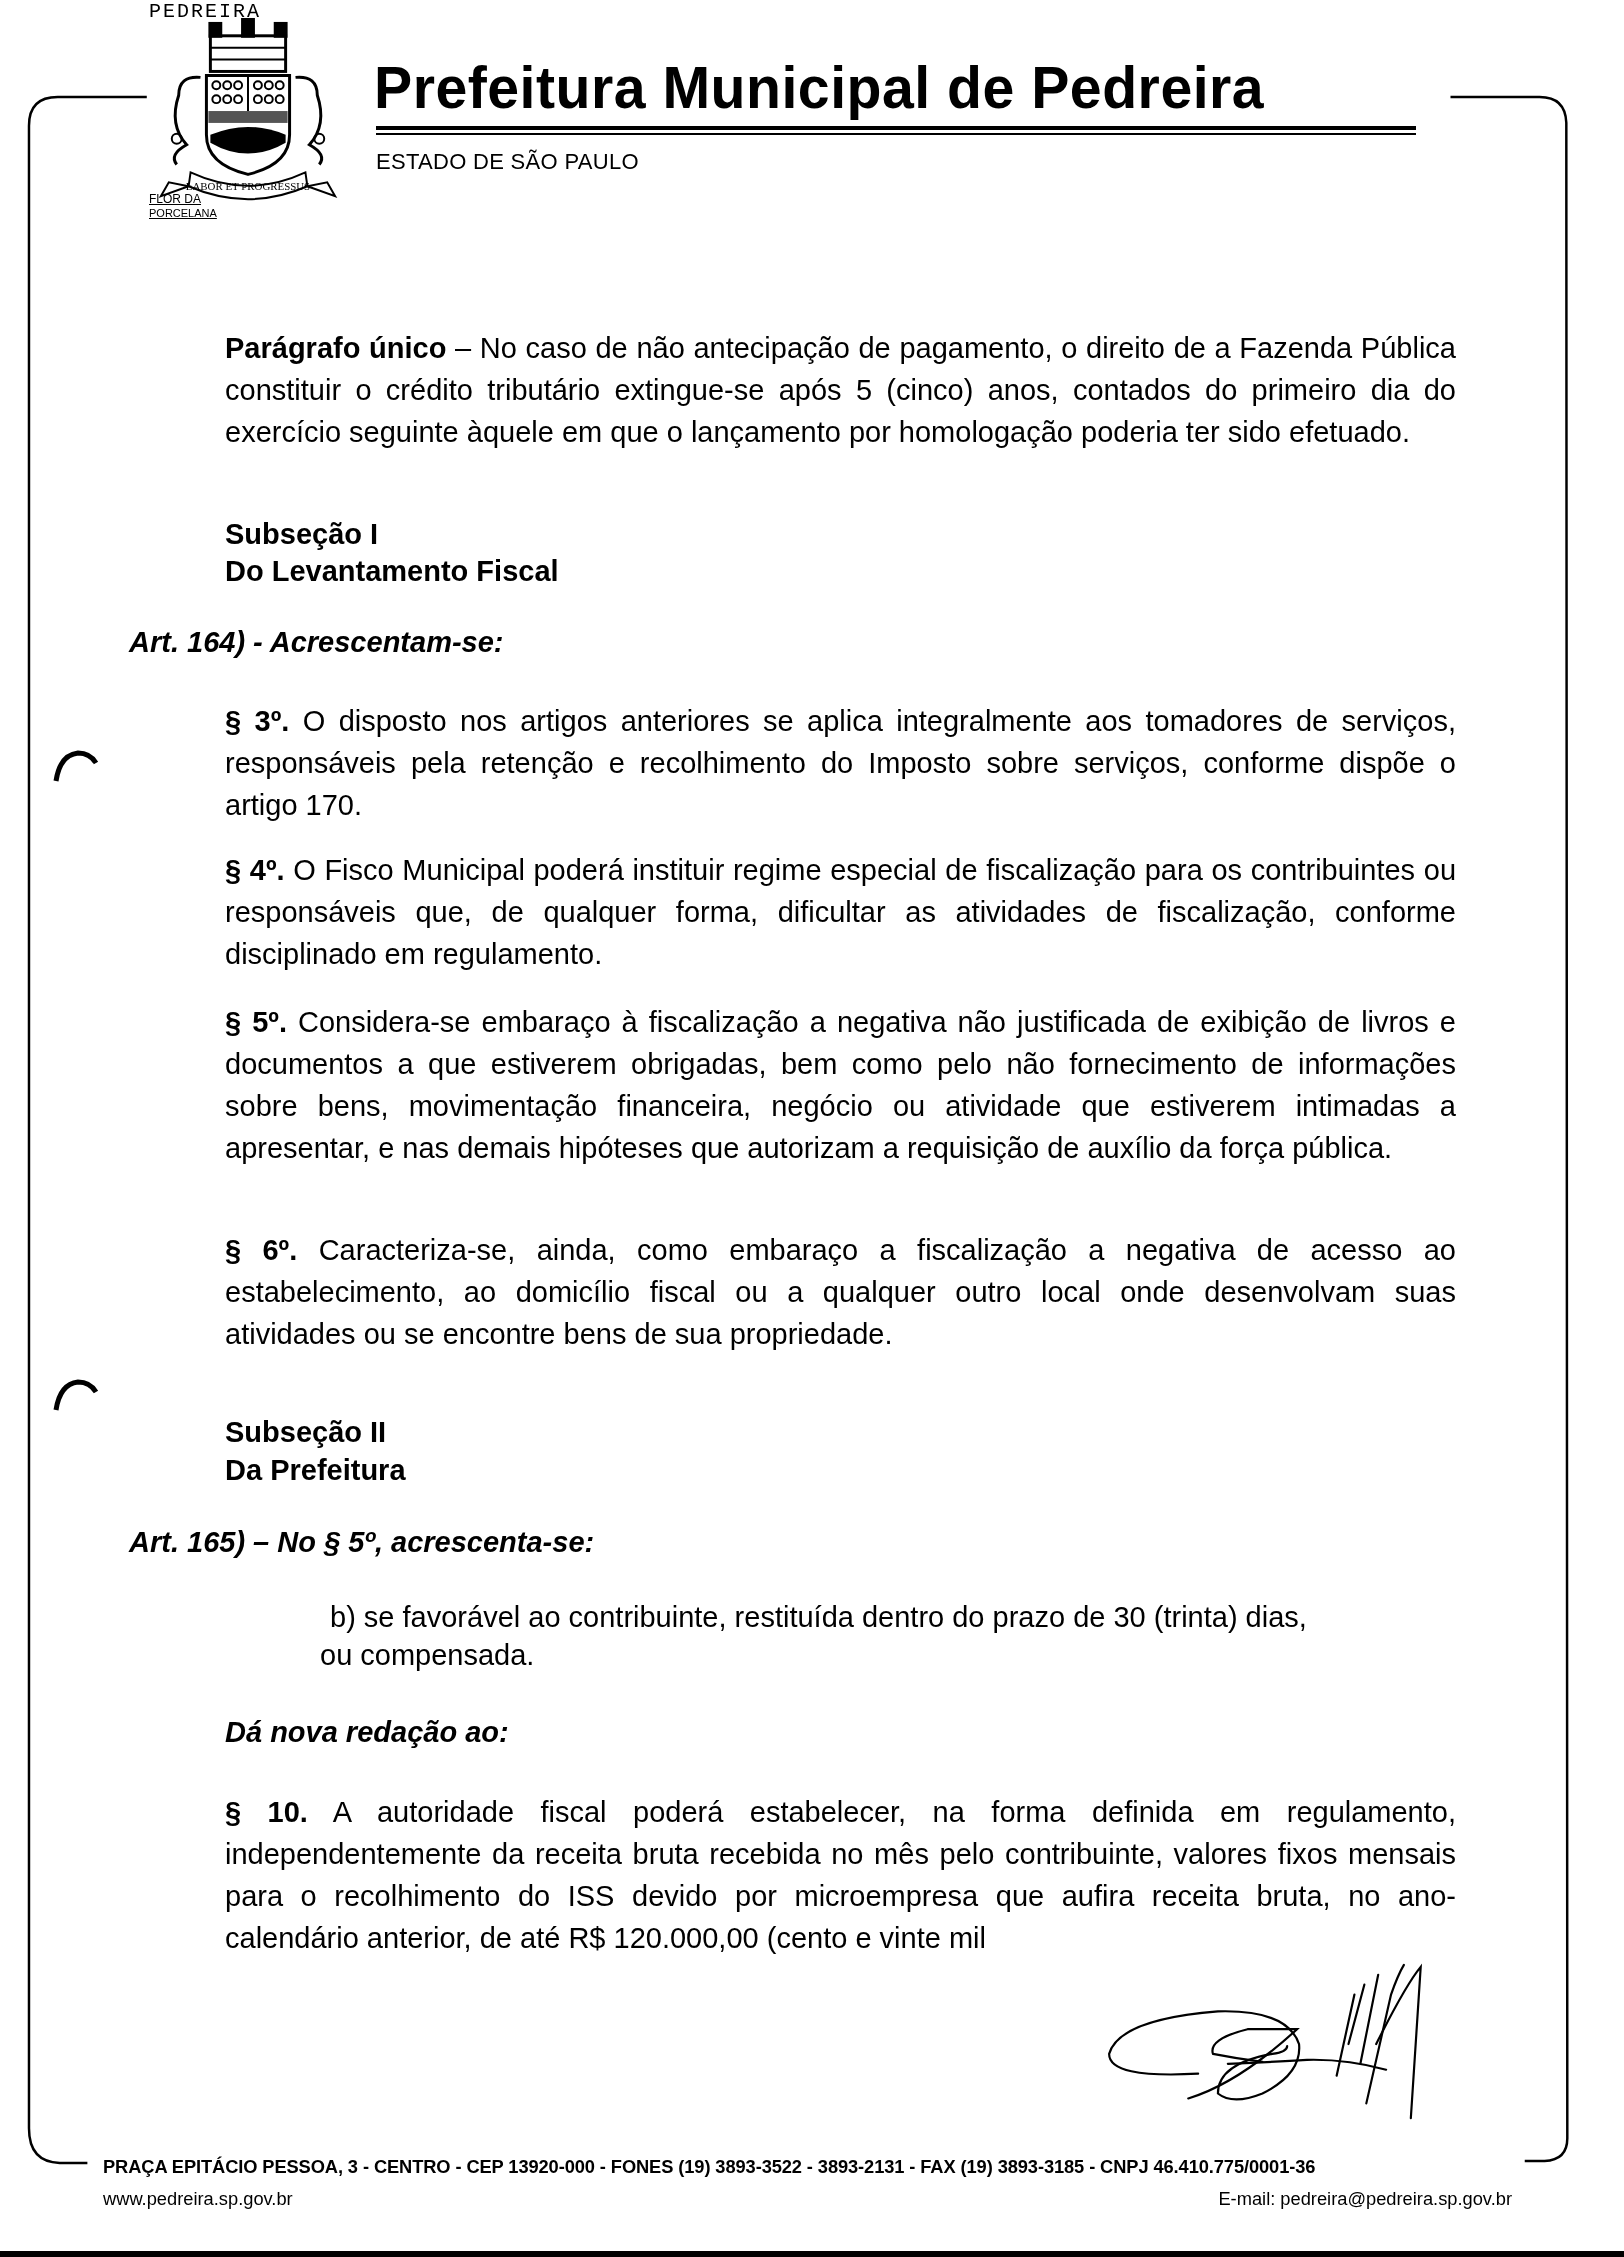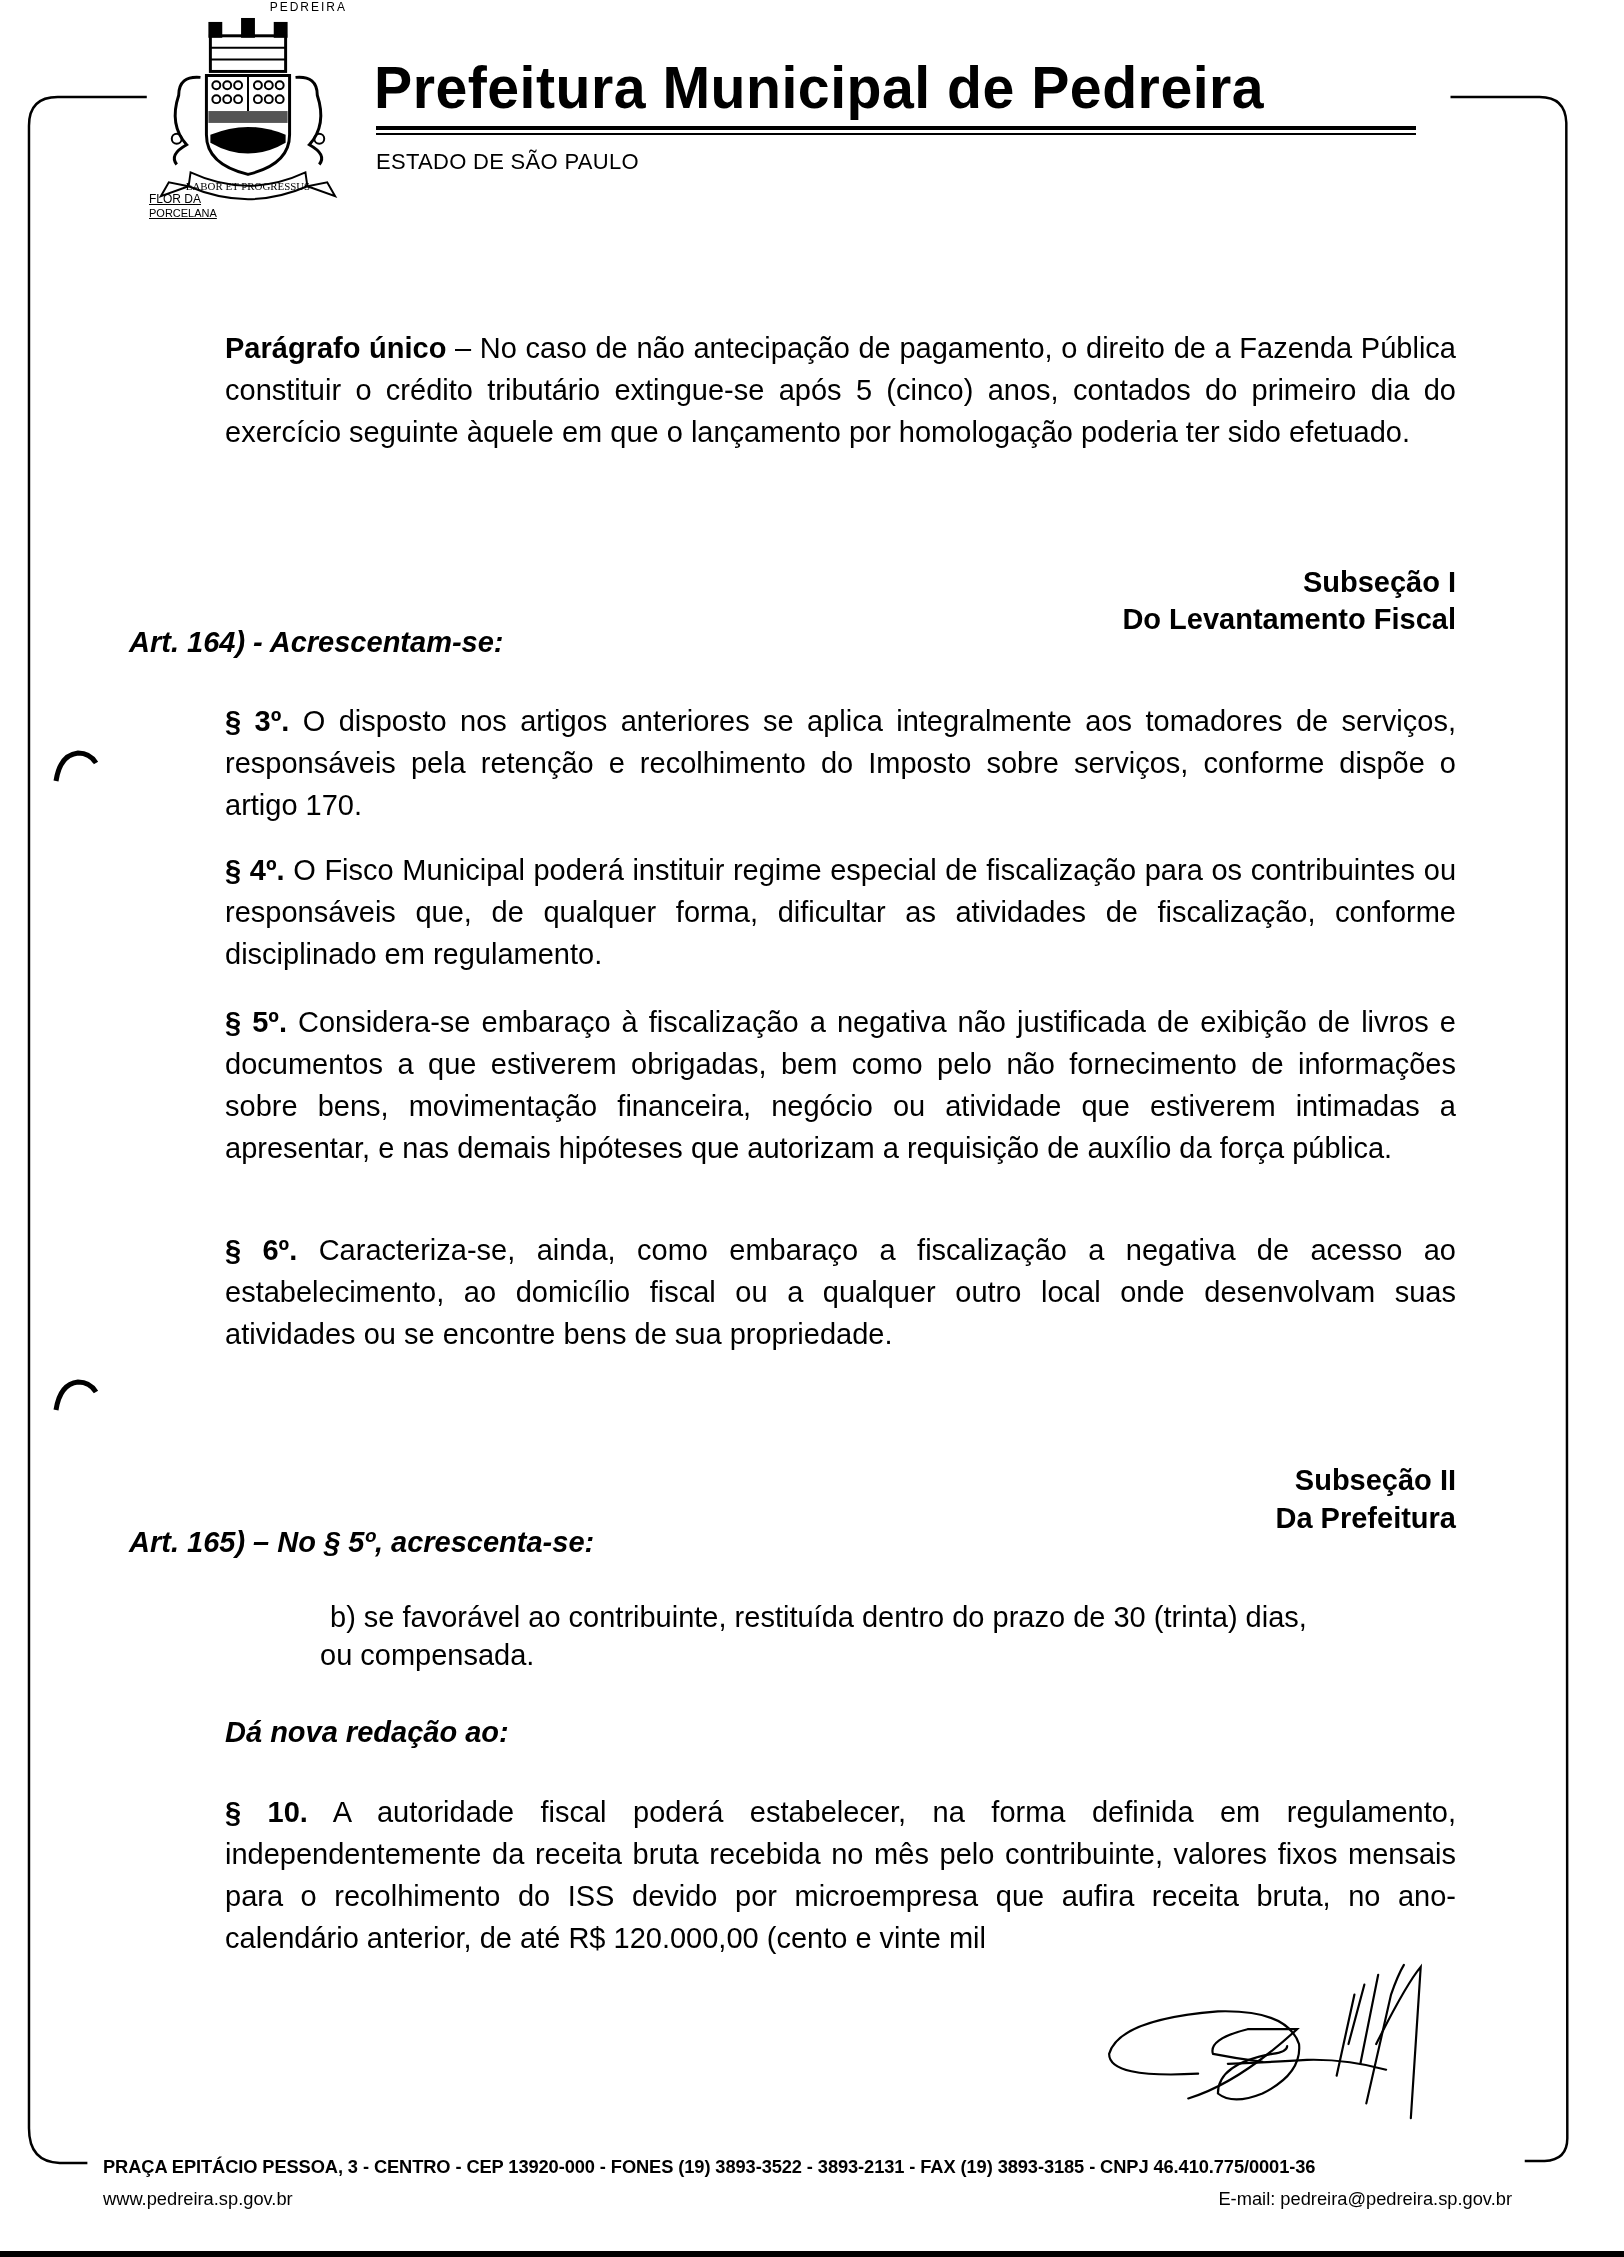--- a/index.html
+++ b/index.html
@@ -1,37 +1,37 @@
 <!DOCTYPE html>
 <html><head>
 <meta charset="utf-8">
 <style>
   html, body { margin: 0; padding: 0; background: #ffffff; }
   body { width: 1625px; height: 2257px; position: relative; overflow: hidden;
          font-family: "Liberation Sans", sans-serif; color: #000; }
   .abs { position: absolute; }
   .crest { position: absolute; left: 149px; top: 0px; width: 198px; height: 230px; }
-  .crest-top { position: absolute; left: 0; top: 0; width: 198px; text-align: right;
-               font-family: Liberation Sans, sans-serif; font-size: 12px; letter-spacing: 2px; }
+  .crest-top { position: absolute; left: 0; top: 0; width: 198px; text-align: left;
+               font-family: Liberation Mono, monospace; font-size: 20px; letter-spacing: 2px; }
   .crest-motto-1, .crest-motto-2 { position: absolute; width: 198px; left: 0; text-align: left;
                font-size: 12px; font-family: "Liberation Sans", sans-serif; text-decoration: underline; }
   .crest-motto-1 { top: 192px; }
   .crest-motto-2 { top: 207px; font-size: 11px; }
   .title { position: absolute; left: 374px; top: 59px; font-size: 59px; font-weight: bold;
            letter-spacing: 0.5px; white-space: nowrap; line-height: 1; transform: scaleX(0.97);
            transform-origin: left top; }
   .title-rule-thick { position: absolute; left: 376px; top: 126px; width: 1040px; height: 4px; background: #000; }
   .title-rule-thin { position: absolute; left: 376px; top: 133px; width: 1040px; height: 2px; background: #000; }
   .state { position: absolute; left: 376px; width: 1040px; top: 149px; text-align: left;
            font-size: 22px; letter-spacing: 0.3px; }
   .p { position: absolute; left: 225px; width: 1231px; font-size: 29px; line-height: 42px;
        text-align: justify; text-align-last: left; }
   .p b { font-weight: bold; }
-  .heading { position: absolute; left: 225px; width: 1231px; text-align: right; font-weight: bold;
-             font-size: 29px; line-height: 38px; margin-top: 48px; }
+  .heading { position: absolute; left: 225px; width: 1231px; text-align: left; font-weight: bold;
+             font-size: 29px; line-height: 38px; }
   .art { position: absolute; left: 129px; font-size: 29px; font-weight: bold; font-style: italic; white-space: nowrap; }
   .redacao { position: absolute; left: 225px; font-size: 29px; font-weight: bold; font-style: italic; white-space: nowrap; }
   .footer-1 { position: absolute; left: 103px; top: 2156px; font-size: 18.3px; white-space: nowrap; letter-spacing: -0.1px; font-weight: bold; }
   .footer-2 { position: absolute; left: 103px; top: 2188px; font-size: 18.3px; white-space: nowrap; }
   .footer-3 { position: absolute; right: 113px; top: 2188px; font-size: 18.3px; white-space: nowrap; margin-left: 48px; }
   .bottom-bar { position: absolute; left: 0; top: 2251px; width: 1625px; height: 6px; background: #000; }
 </style>
 </head>
 <body>
 

